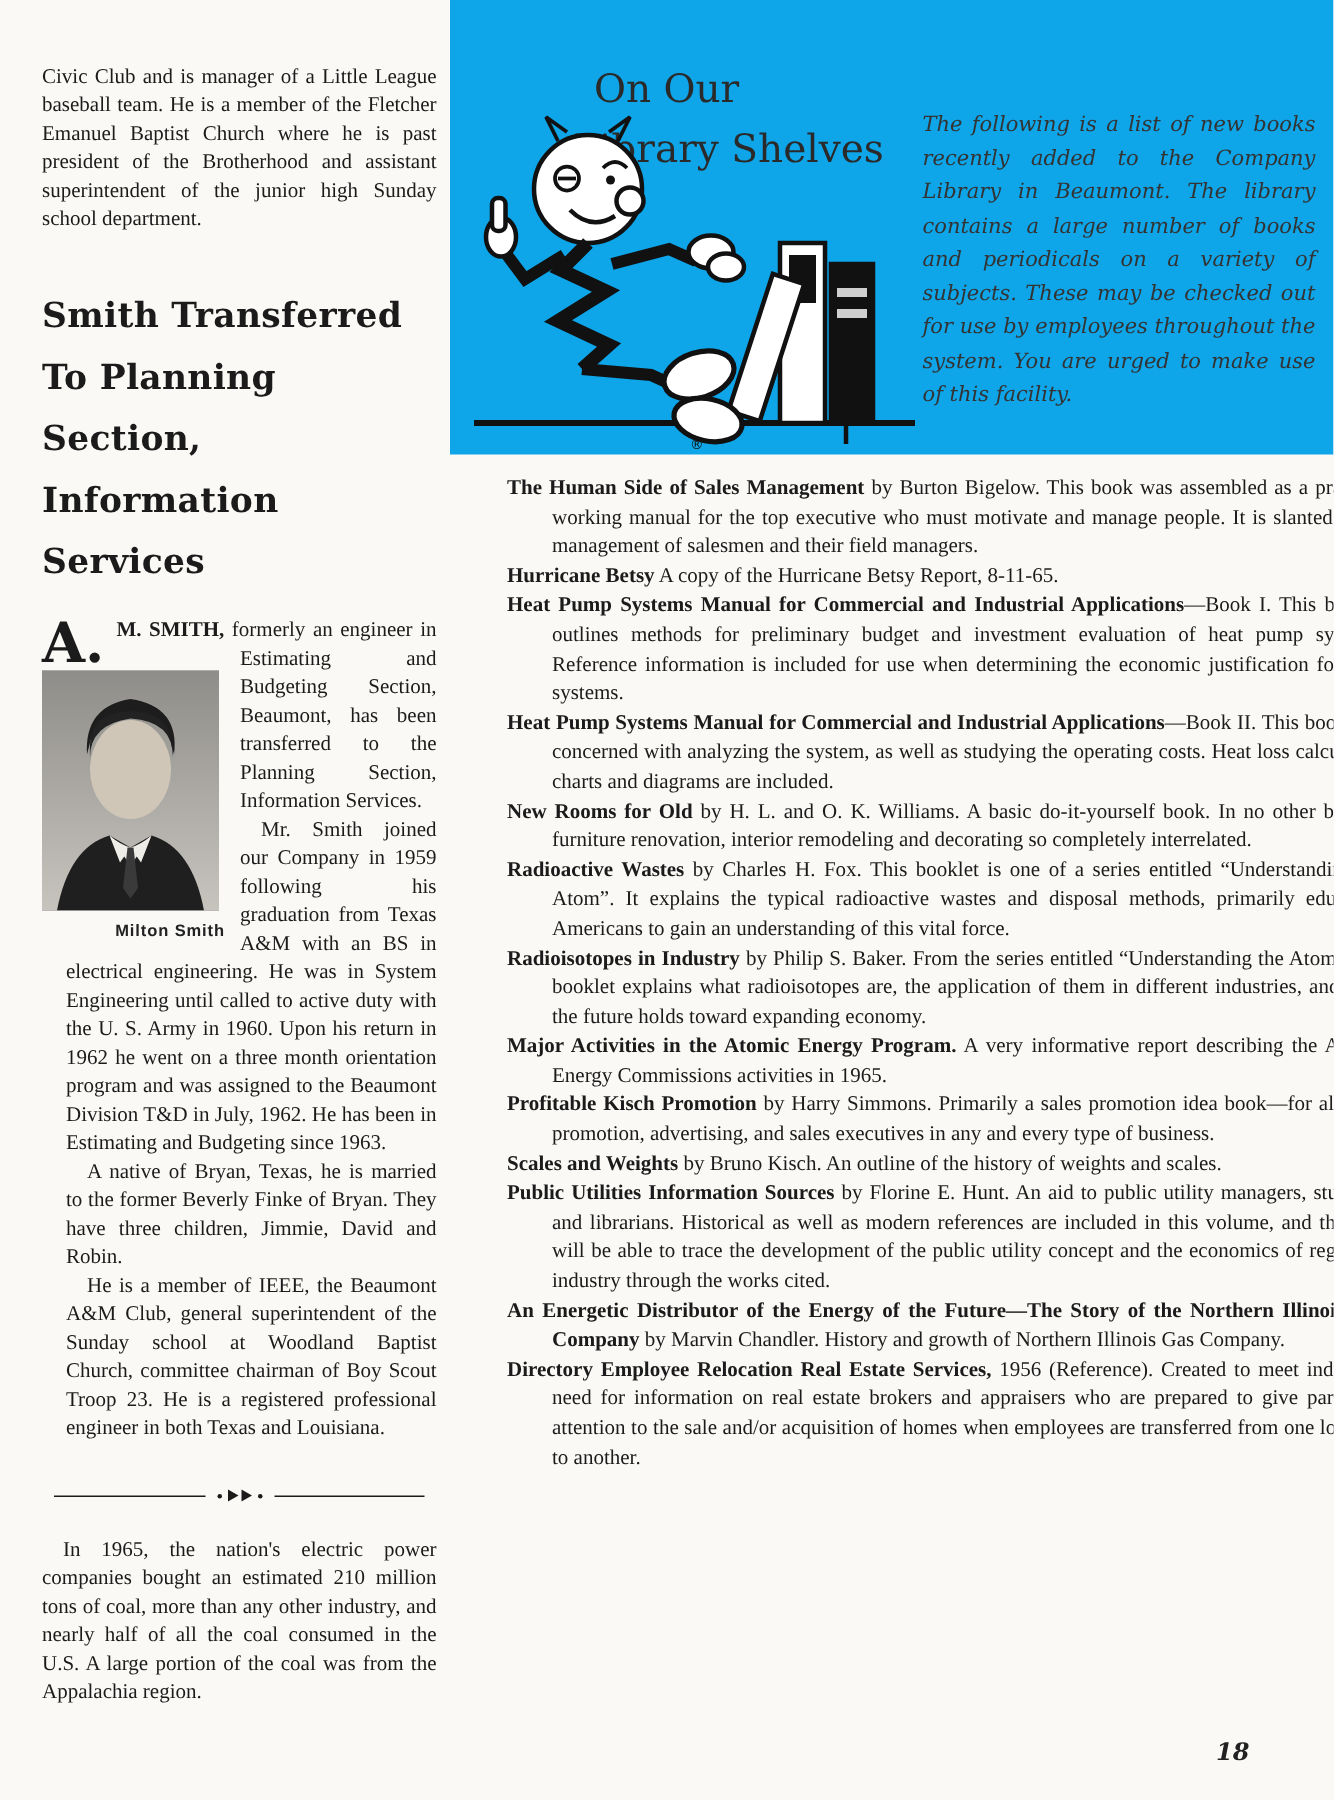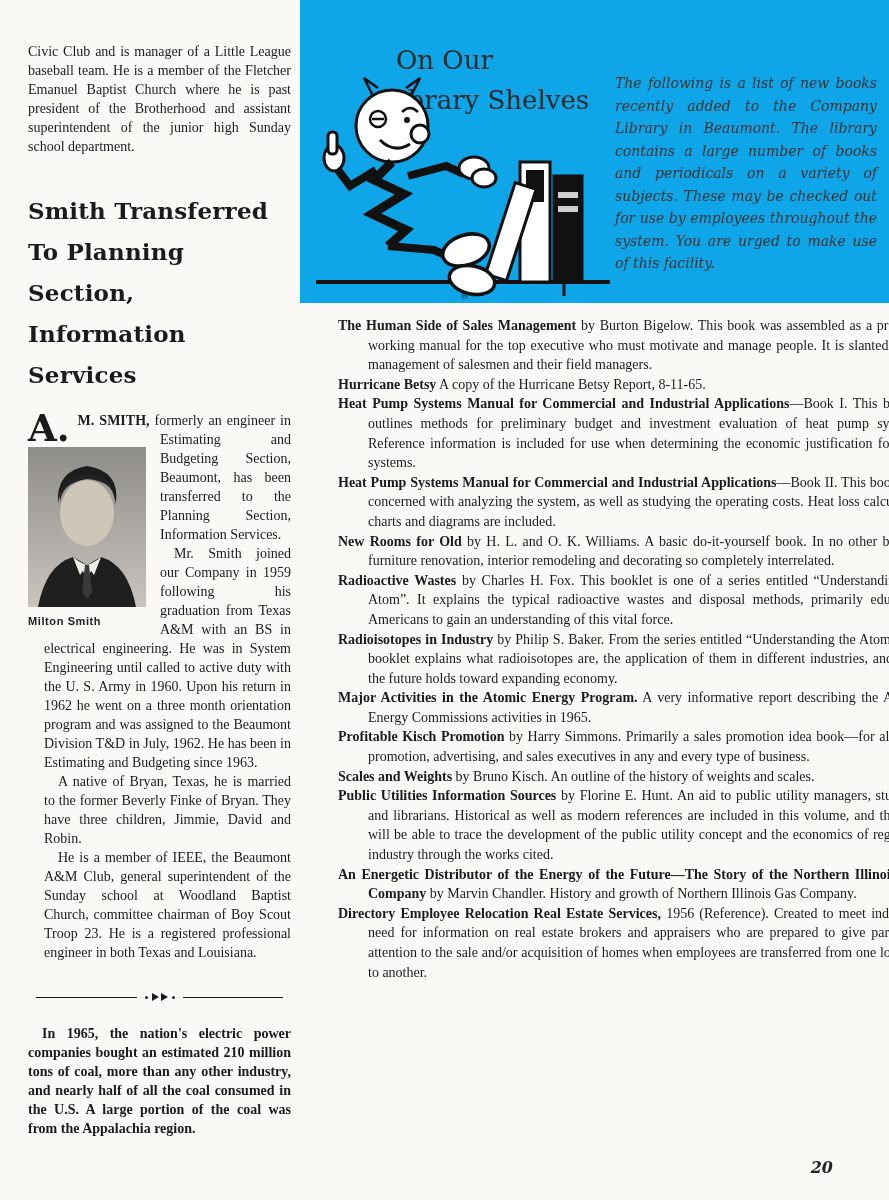--- a/index.html
+++ b/index.html
@@ -12,25 +12,25 @@
   .left-col{position:absolute;left:28px;top:42px;width:263px;}
   .body-text{font-size:14px;line-height:19px;text-align:justify;margin:0;}
   .article-heading{margin:34px 0 0 0;font-family:"DejaVu Serif", serif;
     font-weight:600;font-size:23px;line-height:41px;letter-spacing:.2px;}
   .article-heading span{display:block;}
   .smith-article{margin-top:16px;}
   .dropcap{float:left;font-family:"DejaVu Serif", serif;font-weight:700;
     font-size:37px;line-height:30px;padding:2px 8px 0 0;}
   .photo-block{float:left;clear:left;width:122px;margin:4px 10px 2px 0;}
   .photo-frame{width:118px;height:160px;background:#777;display:block;}
-  .photo-caption{display:block;text-align:left;font-family:"Liberation Sans", sans-serif;
+  .photo-caption{display:block;text-align:right;font-family:"Liberation Sans", sans-serif;
     font-weight:700;font-size:11px;letter-spacing:.6px;margin-top:5px;color:#222;}
   .smith-article p{margin:0 0 0 16px;}
   .smith-article p + p{text-indent:14px;}
-  .para-indent{text-indent:14px;font-weight:bold;}
+  .para-indent{text-indent:14px;}
   .divider{display:flex;align-items:center;justify-content:center;
     margin:30px 8px 22px 8px;height:10px;}
   .divider .line{flex:1;height:1px;background:#1b1b1b;}
   .divider .orn{display:flex;align-items:center;margin:0 5px;}
   .divider .dot{width:3px;height:3px;background:#1b1b1b;border-radius:50%;margin:0 3px;}
   .divider .tri{width:0;height:0;border-top:4px solid transparent;border-bottom:4px solid transparent;
     border-left:7px solid #1b1b1b;margin:0 1px;}
   
   .library-box{position:absolute;left:300px;top:0;width:589px;height:303px;background:#0ea5e9;}
   .library-title{position:absolute;left:96px;top:40px;font-family:"DejaVu Serif", serif;
@@ -165,13 +165,13 @@
     <p class="book"><b>Radioactive Wastes</b><span> by Charles H. Fox.  This booklet is one of a series entitled “Understanding the Atom”.  It explains the typical radioactive wastes and disposal methods, primarily educating Americans to gain an understanding of this vital force.</span></p>
     <p class="book"><b>Radioisotopes in Industry</b><span> by Philip S. Baker.  From the series entitled “Understanding the Atom”, this booklet explains what radioisotopes are, the application of them in different industries, and what the future holds toward expanding economy.</span></p>
     <p class="book"><b>Major Activities in the Atomic Energy Program.</b><span>  A very informative report describing the Atomic Energy Commissions activities in 1965.</span></p>
     <p class="book"><b>Profitable Kisch Promotion</b><span> by Harry Simmons.  Primarily a sales promotion idea book—for all sales promotion, advertising, and sales executives in any and every type of business.</span></p>
     <p class="book"><b>Scales and Weights</b><span> by Bruno Kisch.  An outline of the history of weights and scales.</span></p>
     <p class="book"><b>Public Utilities Information Sources</b><span> by Florine E. Hunt.  An aid to public utility managers, students, and librarians.  Historical as well as modern references are included in this volume, and the user will be able to trace the development of the public utility concept and the economics of regulated industry through the works cited.</span></p>
     <p class="book"><b>An Energetic Distributor of the Energy of the Future—The Story of the Northern Illinois Gas Company</b><span> by Marvin Chandler.  History and growth of Northern Illinois Gas Company.</span></p>
     <p class="book"><b>Directory Employee Relocation Real Estate Services,</b><span> 1956 (Reference).  Created to meet industry's need for information on real estate brokers and appraisers who are prepared to give particular attention to the sale and/or acquisition of homes when employees are transferred from one location to another.</span></p>
   </div>
 
-<div class="page-number">20</div>
+<div class="page-number">18</div>
 
 </body></html>

